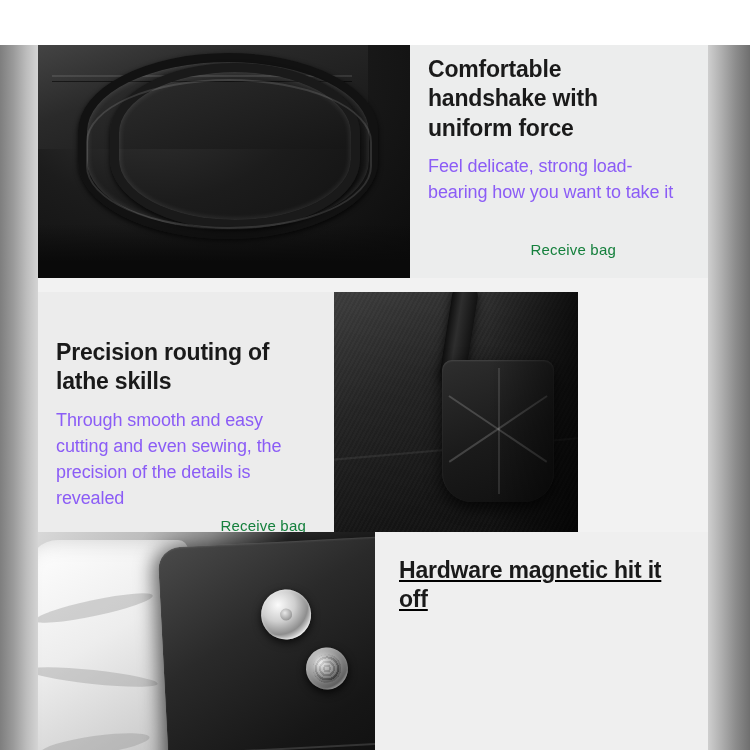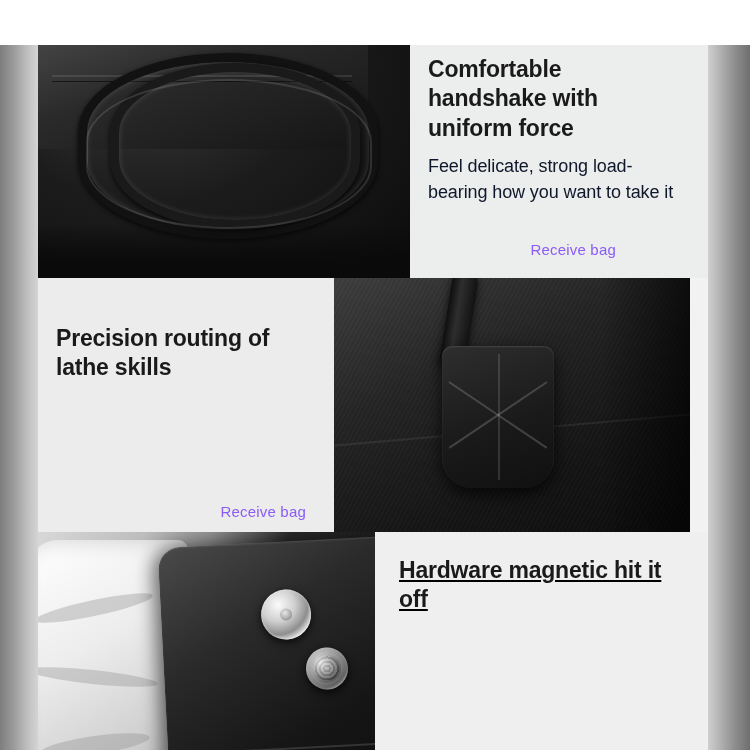--- a/index.html
+++ b/index.html
@@ -55,22 +55,22 @@
   }
   .sec1 .txt {
     flex: 1;
     background: #eceded;
     padding: 10px 24px 0 18px;
     position: relative;
   }
 
   
   .sec2 {
-    position: absolute; left: 0; top: 233px;
-    width: 652px; height: 254px;
+    position: absolute; left: 0; top: 247px;
+    width: 540px; height: 254px;
     display: flex;
   }
   .sec2 .txt {
     width: 296px;
     background: #ececec;
     padding: 46px 20px 0 18px;
     position: relative;
   }
   .sec2 .photo {
     flex: 1;
@@ -102,29 +102,29 @@
   
   .head {
     font-size: 23px;
     font-weight: bold;
     color: #1a1a1a;
     line-height: 1.28;
     letter-spacing: -0.2px;
   }
   .body {
     font-size: 18px;
-    color: #0f172a;
+    color: #8b5cf6;
     line-height: 1.45;
     margin-top: 10px;
     letter-spacing: -0.1px;
   }
   .watermark {
     position: absolute;
     font-size: 15px;
-    color: #8b5cf6;
+    color: #15803d;
     letter-spacing: 0.2px;
   }
   .wm-1 { right: 92px; bottom: 20px; }
   .wm-2 { right: 28px; bottom: 12px; }
   .wm-3 { left: 30px; bottom: 18px; }
 
   
   .p1-bg {
     position: absolute; inset: 0;
     background:
@@ -345,20 +345,21 @@
       <div class="txt">
         <div class="head">Comfortable handshake with uniform force</div>
         <div class="body">Feel delicate, strong load-bearing how you want to take it</div>
         <div class="watermark wm-1">Receive bag</div>
       </div>
     </div>
 
     <div class="sec2">
       <div class="txt">
         <div class="head">Precision routing of lathe skills</div>
+        <div class="body">Through smooth and easy cutting and even sewing, the precision of the details is revealed</div>
         <div class="watermark wm-2">Receive bag</div>
       </div>
       <div class="photo">
         <div class="p2-bg"></div>
         <div class="p2-grain"></div>
         <div class="p2-diag"></div>
         <div class="p2-strap"></div>
         <div class="p2-tag">
           <div class="p2-vline"></div>
           <div class="p2-x1"></div>

